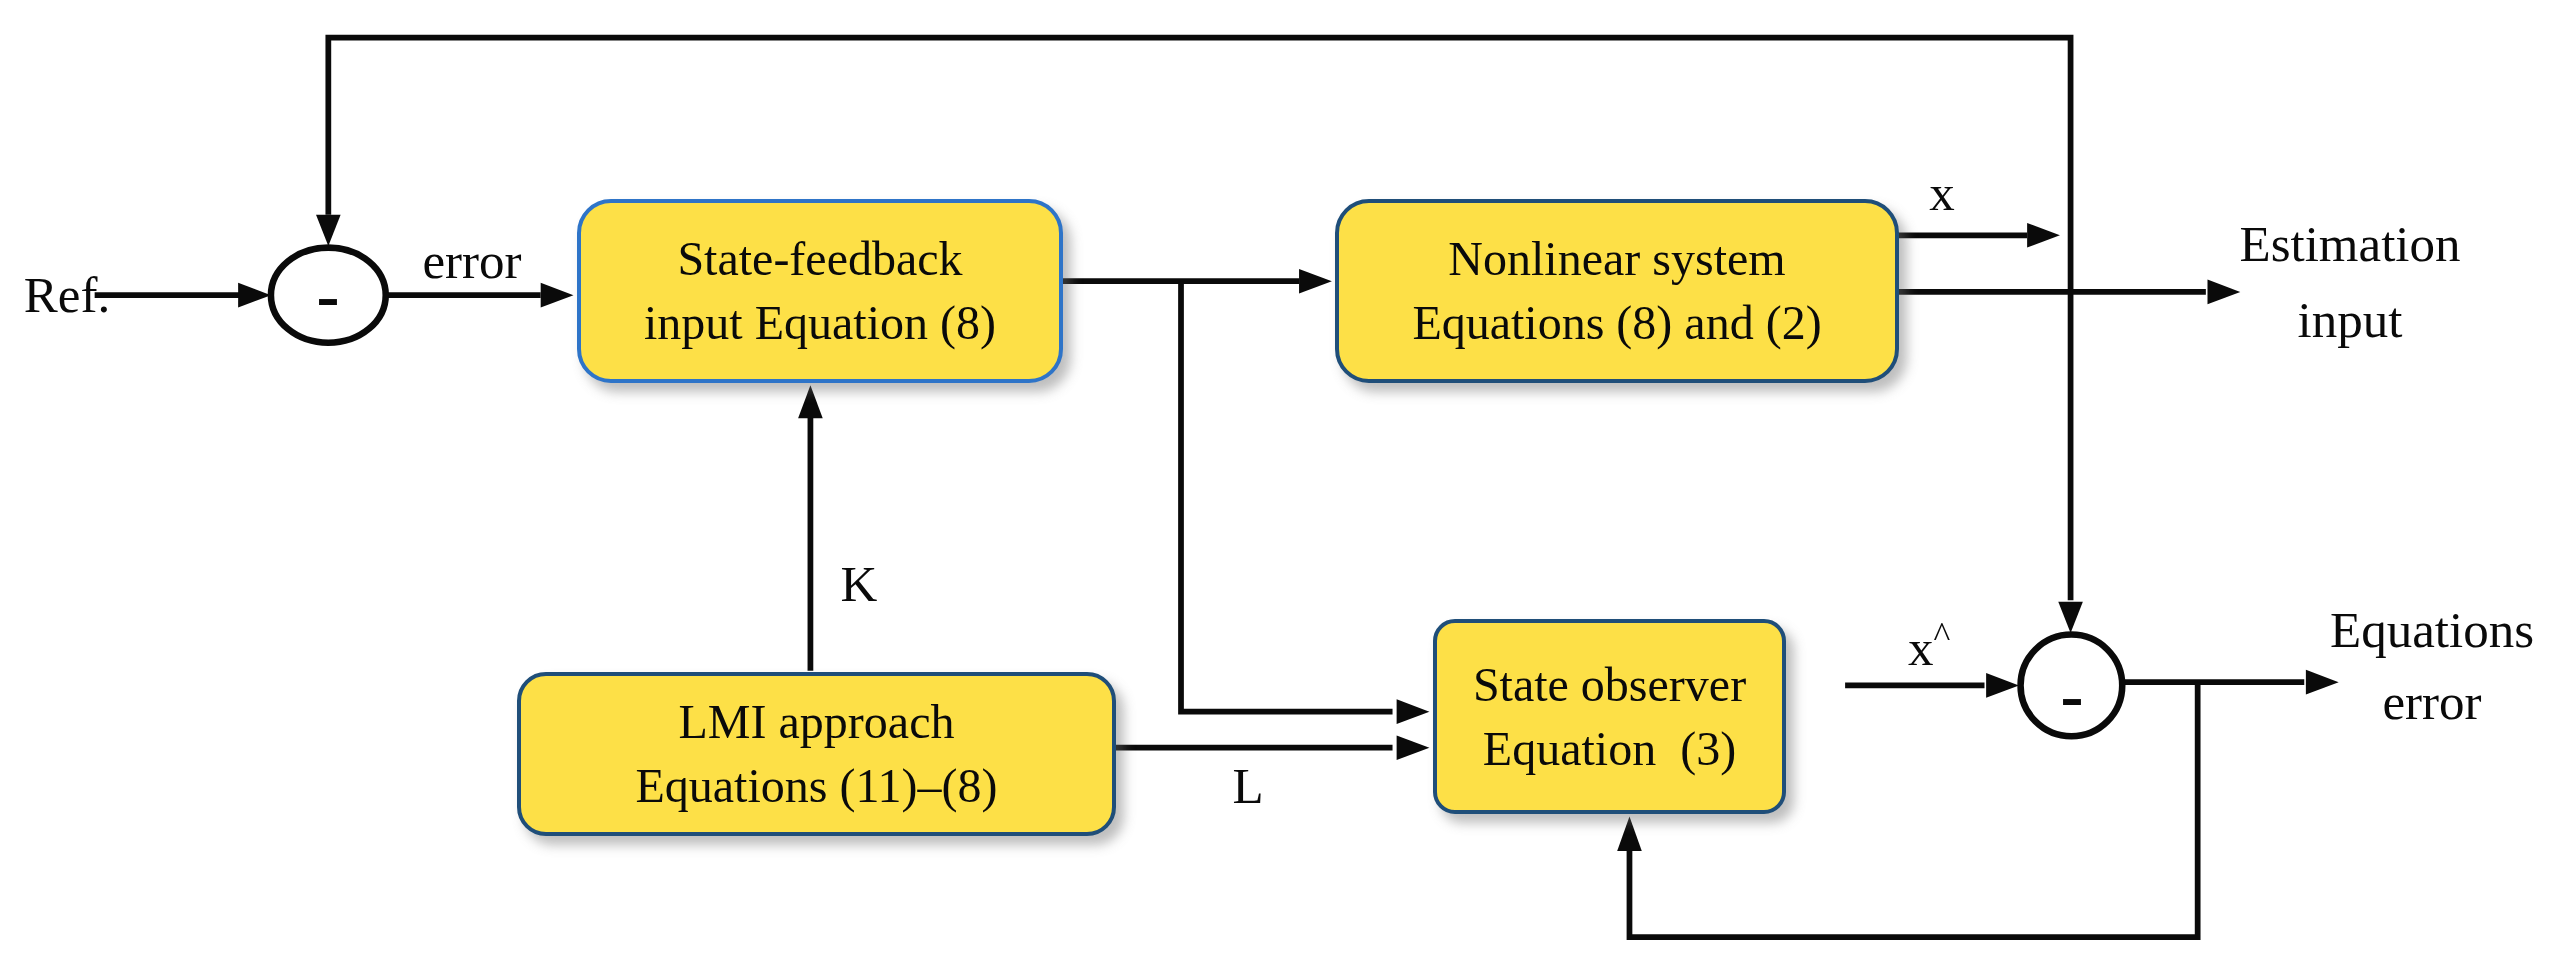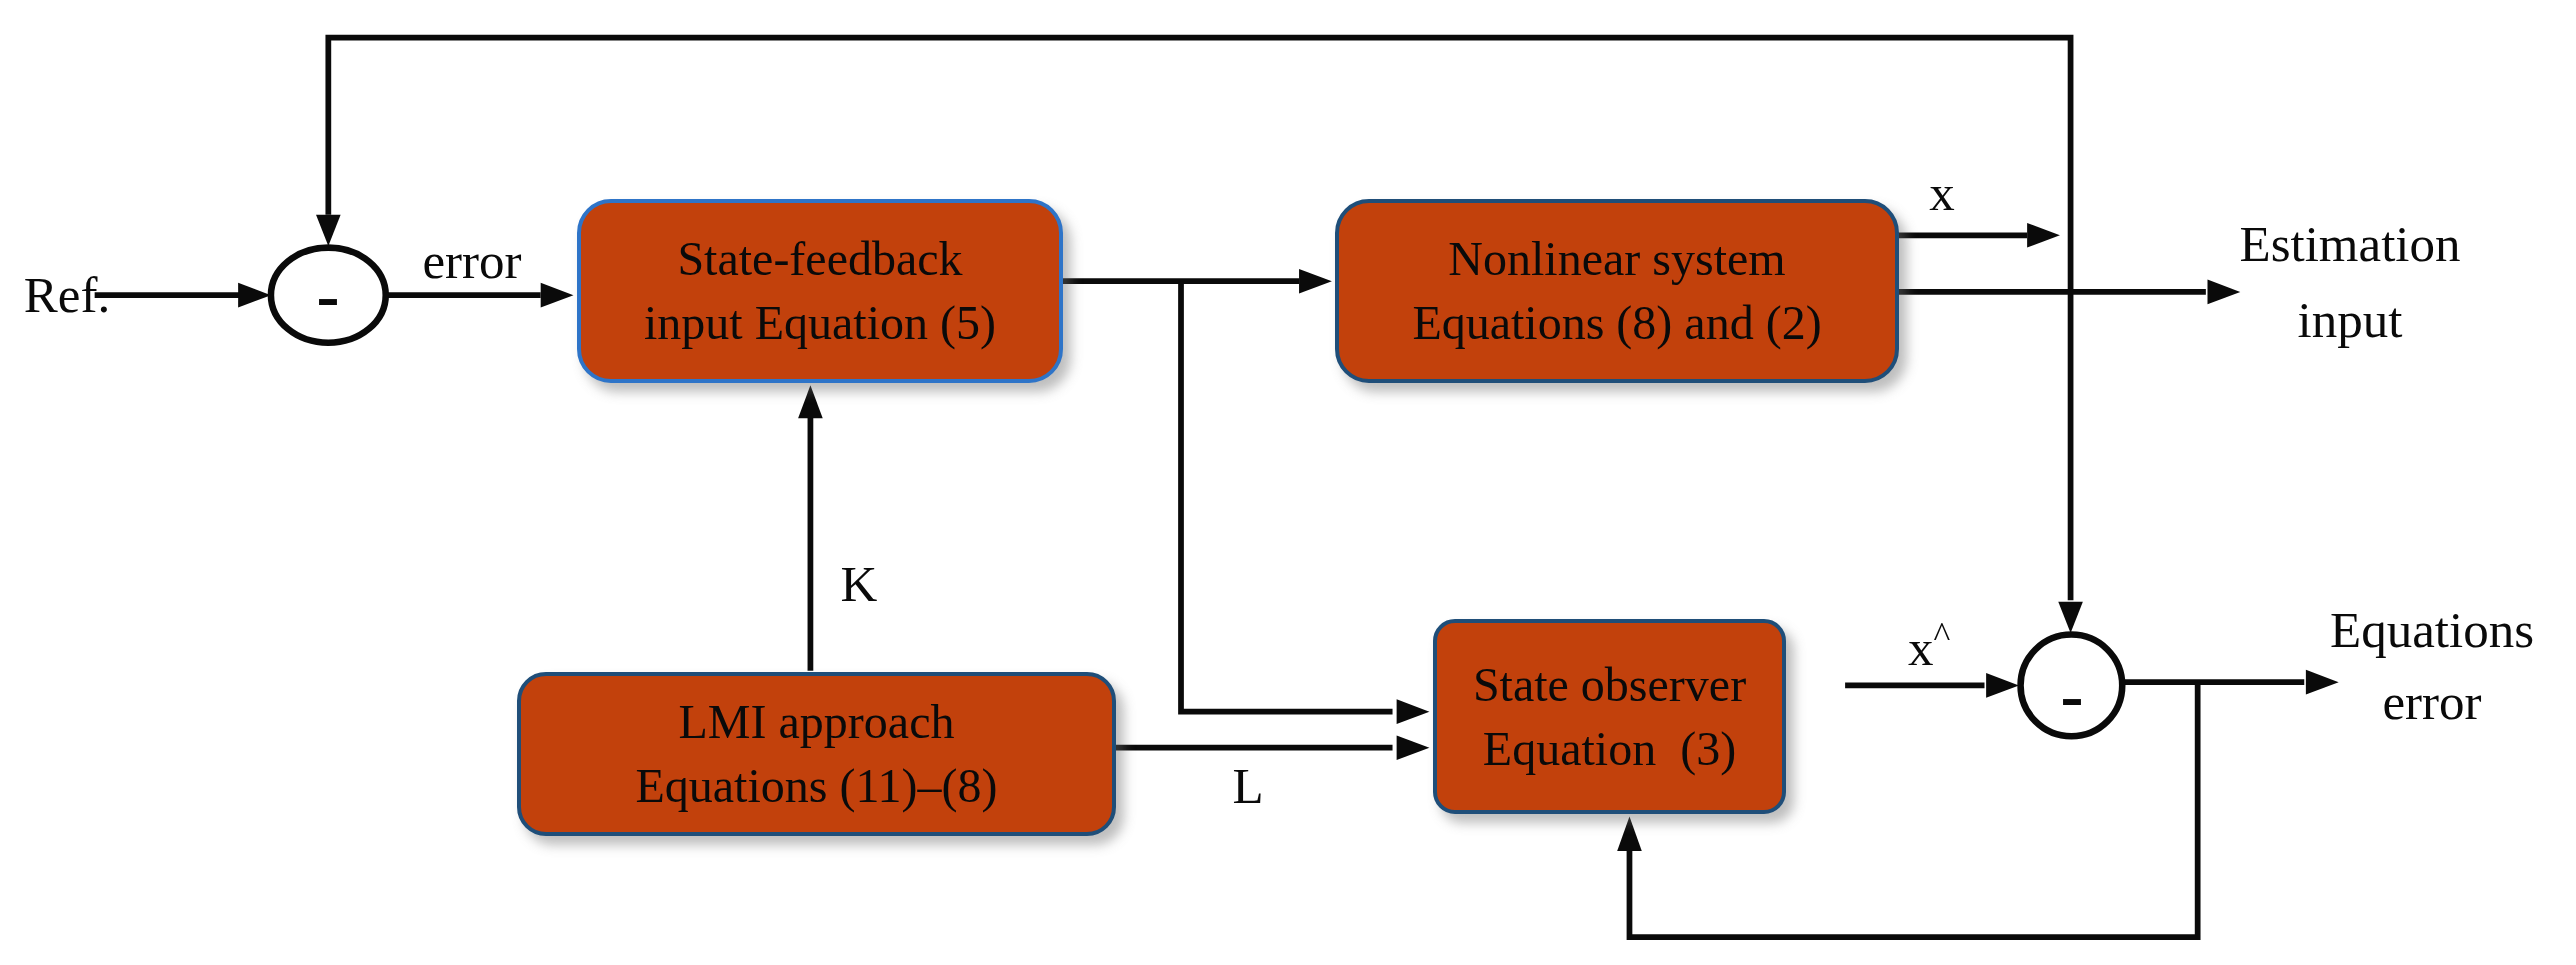--- a/index.html
+++ b/index.html
@@ -11,21 +11,21 @@
     color:var(--text,#0a0a0a);
     overflow:hidden;
   }
   #wires{position:absolute;left:0;top:0;width:2576px;height:965px;}
   .wire{stroke:var(--line,#0a0a0a);stroke-width:7;fill:none;}
   .head{fill:var(--line,#0a0a0a);stroke:none;}
   .node{stroke:var(--line,#0a0a0a);stroke-width:8;fill:#ffffff;}
   .block{
     position:absolute;
     box-sizing:border-box;
-    background:#c2410c;
+    background:#fde047;
     border-radius:34px;
     display:flex;flex-direction:column;justify-content:center;align-items:center;
     text-align:center;
     font-size:48px;line-height:64px;
     box-shadow:7.4px 9px 11.5px rgba(110,110,110,0.45);
   }
   .block.light{border:4.9px solid var(--light_blue,#2E74C8);}
   .block.dark{border:4.9px solid var(--dark_blue,#1F4E79);}
   .lbl{
     position:absolute;
@@ -83,21 +83,21 @@
 
     <path class="wire" d="M2680,832 V1143 H1987 V1036"></path>
     <polygon class="head" points="1987,996 1972,1038 2002,1038"></polygon>
 
     <ellipse class="node" cx="400" cy="360" rx="70" ry="58"></ellipse>
     <ellipse class="node" cx="2526" cy="836" rx="62" ry="62"></ellipse>
   </svg>
 
   <div class="block light" style="left:577px;top:199px;width:486px;height:184px;">
     <div>State-feedback</div>
-    <div>input Equation (5)</div>
+    <div>input Equation (8)</div>
   </div>
 
   <div class="block dark" style="left:1335px;top:199px;width:564px;height:184px;">
     <div>Nonlinear system</div>
     <div>Equations (8) and (2)</div>
   </div>
 
   <div class="block dark" style="left:517px;top:672px;width:599px;height:164px;border-radius:29px;">
     <div>LMI approach</div>
     <div>Equations (11)–(8)</div>

